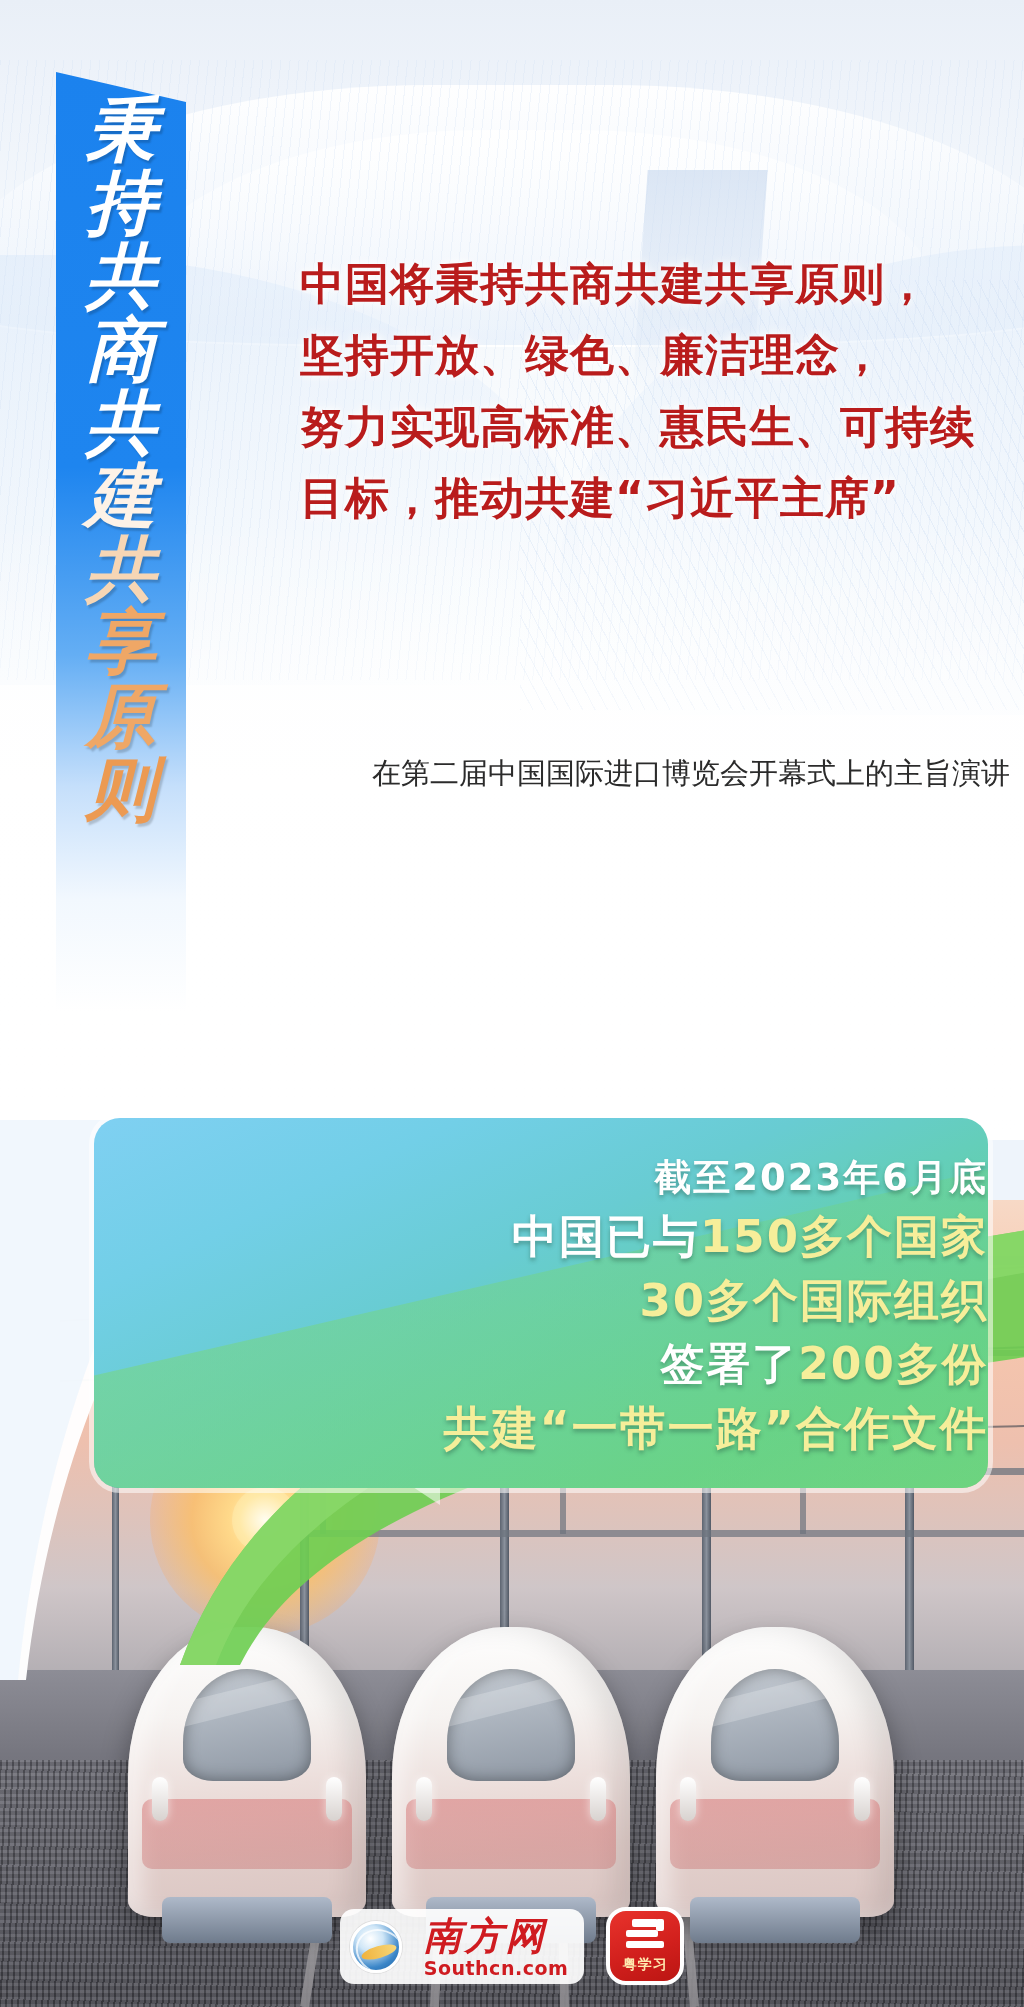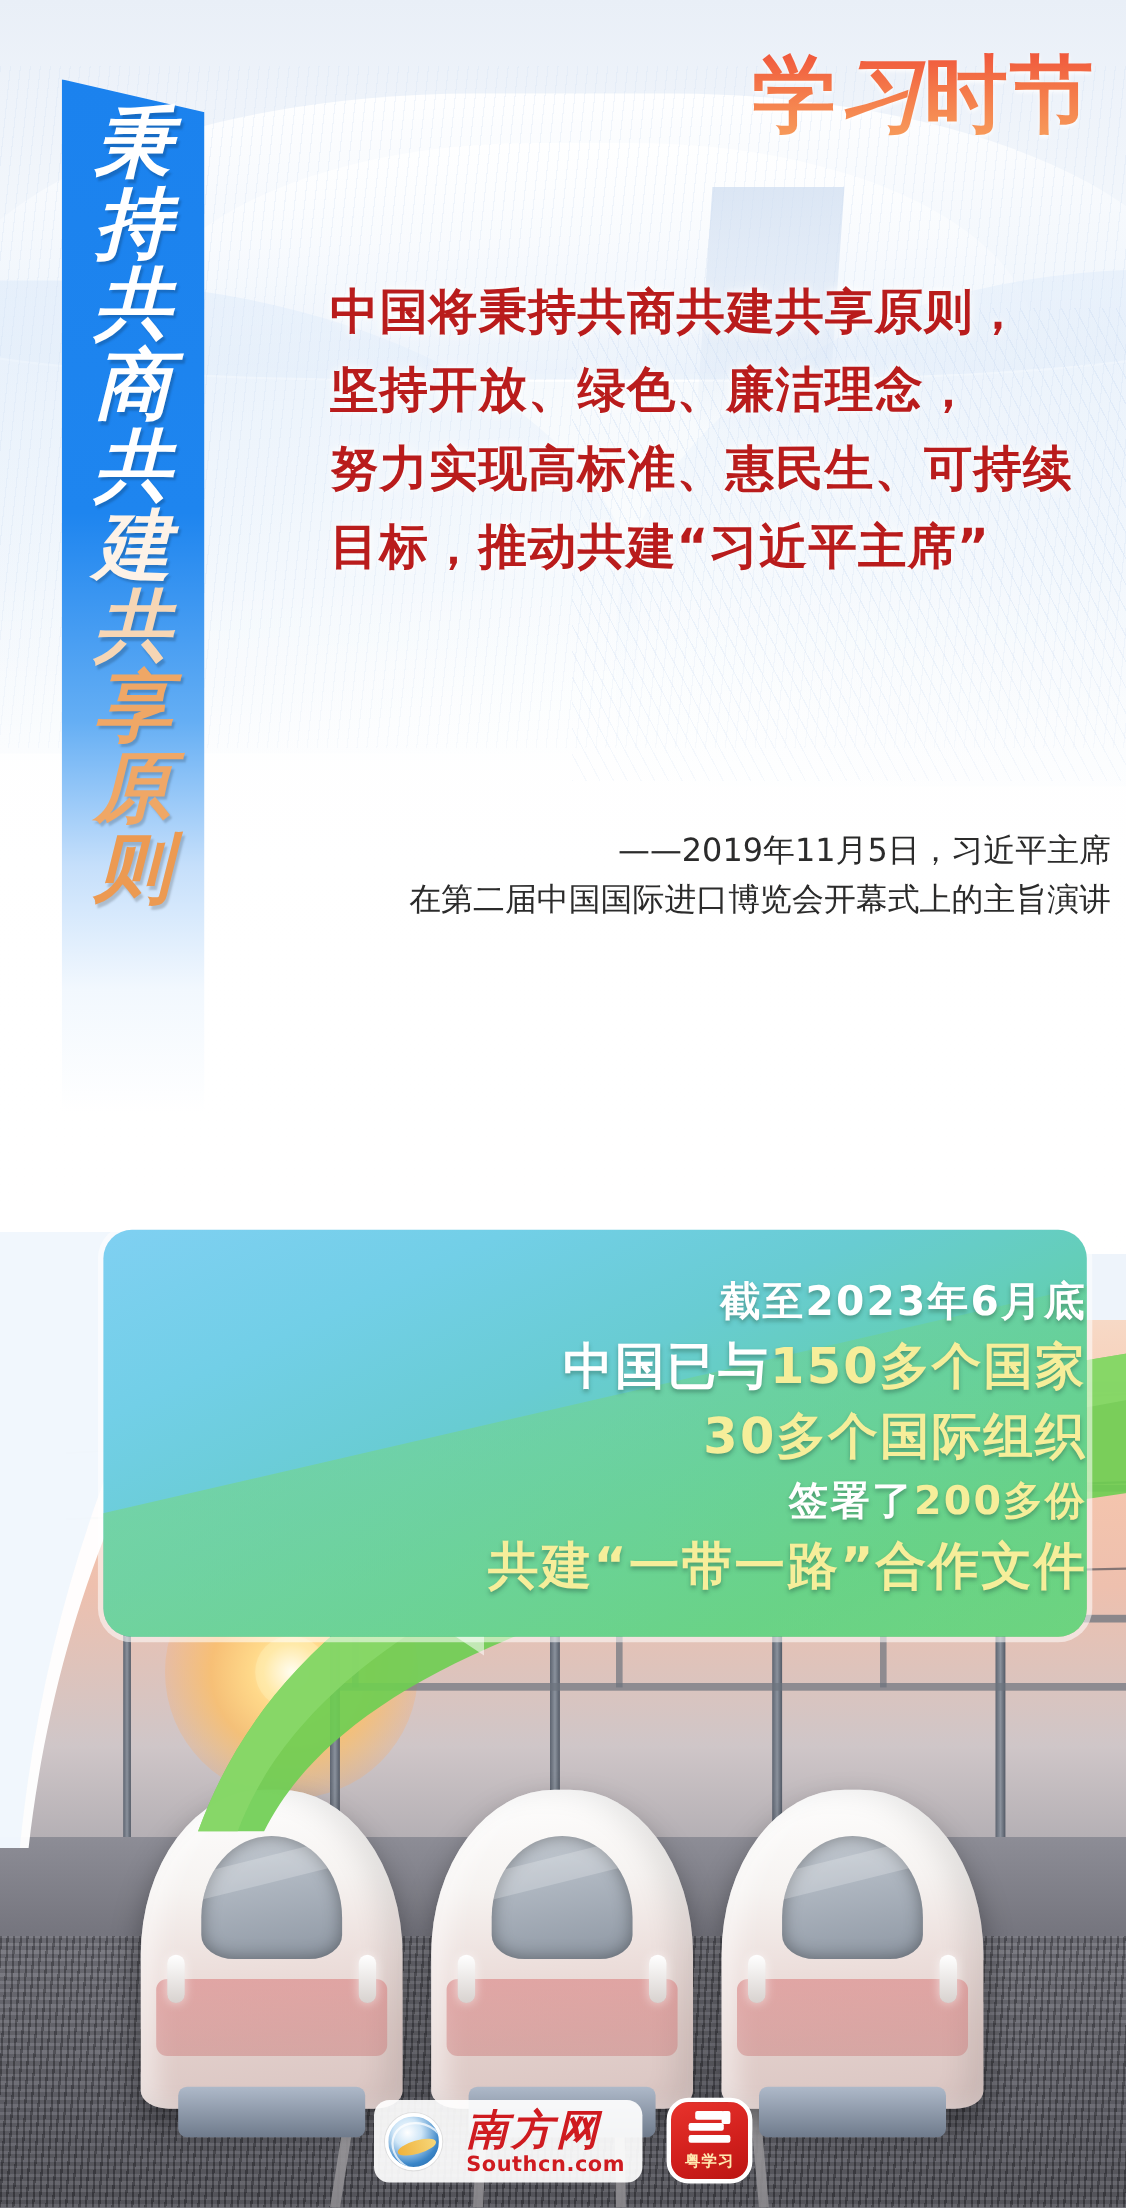--- a/index.html
+++ b/index.html
@@ -220,21 +220,21 @@
     padding-top:6px;
   }
   .card-inner .cl{
     font-family:"DejaVu Sans","Liberation Sans",sans-serif;
     font-weight:bold; letter-spacing:2px; white-space:nowrap;
     text-shadow:0 3px 4px rgba(40,90,70,.45);
   }
   .cl-1{ font-size:37px; color:#ffffff; }
   .cl-2{ font-size:45px; }
   .cl-3{ font-size:45px; }
-  .cl-4{ font-size:36px; }
+  .cl-4{ font-size:44px; }
   .cl-5{ font-size:46px; }
   .w{ color:#ffffff; }
   .y{ color:#f6ee9a; }
 
   
   .footer{
     position:absolute; left:0; bottom:22px; width:1024px;
     display:flex; align-items:center; justify-content:center; gap:22px;
   }
   .logo-southcn{
@@ -295,21 +295,20 @@
     <div class="arch arch-a"></div>
     <div class="arch arch-b"></div>
     <div class="arch arch-c"></div>
     <div class="arch arch-d"></div>
     <div class="arch arch-e"></div>
     <div class="arch arch-lines"></div>
     <div class="arch arch-lines2"></div>
     <div class="arch haze"></div>
   </div>
 
-  <div class="brand"><span>学</span><span class="b2">习</span><span>时节</span></div>
 
   <div class="banner"></div>
   <div class="banner-chars">
     <span class="bc-w">秉</span>
     <span class="bc-w">持</span>
     <span class="bc-w">共</span>
     <span class="bc-w">商</span>
     <span class="bc-w">共</span>
     <span class="bc-f1">建</span>
     <span class="bc-f2">共</span>
@@ -319,21 +318,20 @@
   </div>
 
   <div class="quote">
     <div class="line">中国将秉持共商共建共享原则，</div>
     <div class="line">坚持开放、绿色、廉洁理念，</div>
     <div class="line">努力实现高标准、惠民生、可持续</div>
     <div class="line">目标，推动共建“习近平主席”</div>
   </div>
 
   <div class="attrib">
-    <div>——2019年11月5日，习近平主席</div>
     <div>在第二届中国国际进口博览会开幕式上的主旨演讲</div>
   </div>
 
   <div class="arrow-l" style="left:10px; top:1180px;">
     <svg width="120" height="330" viewBox="0 0 120 330">
       <path d="M58 330 C 18 250, 14 160, 40 58 L 14 66 L 62 2 L 110 72 L 80 60 C 56 158, 60 248, 92 326 Z" fill="#8fbdf0" opacity="0.75"></path>
     </svg>
   </div>
   <div class="arrow-l" style="left:62px; top:1150px; opacity:.38;">
     <svg width="120" height="330" viewBox="0 0 120 330">

